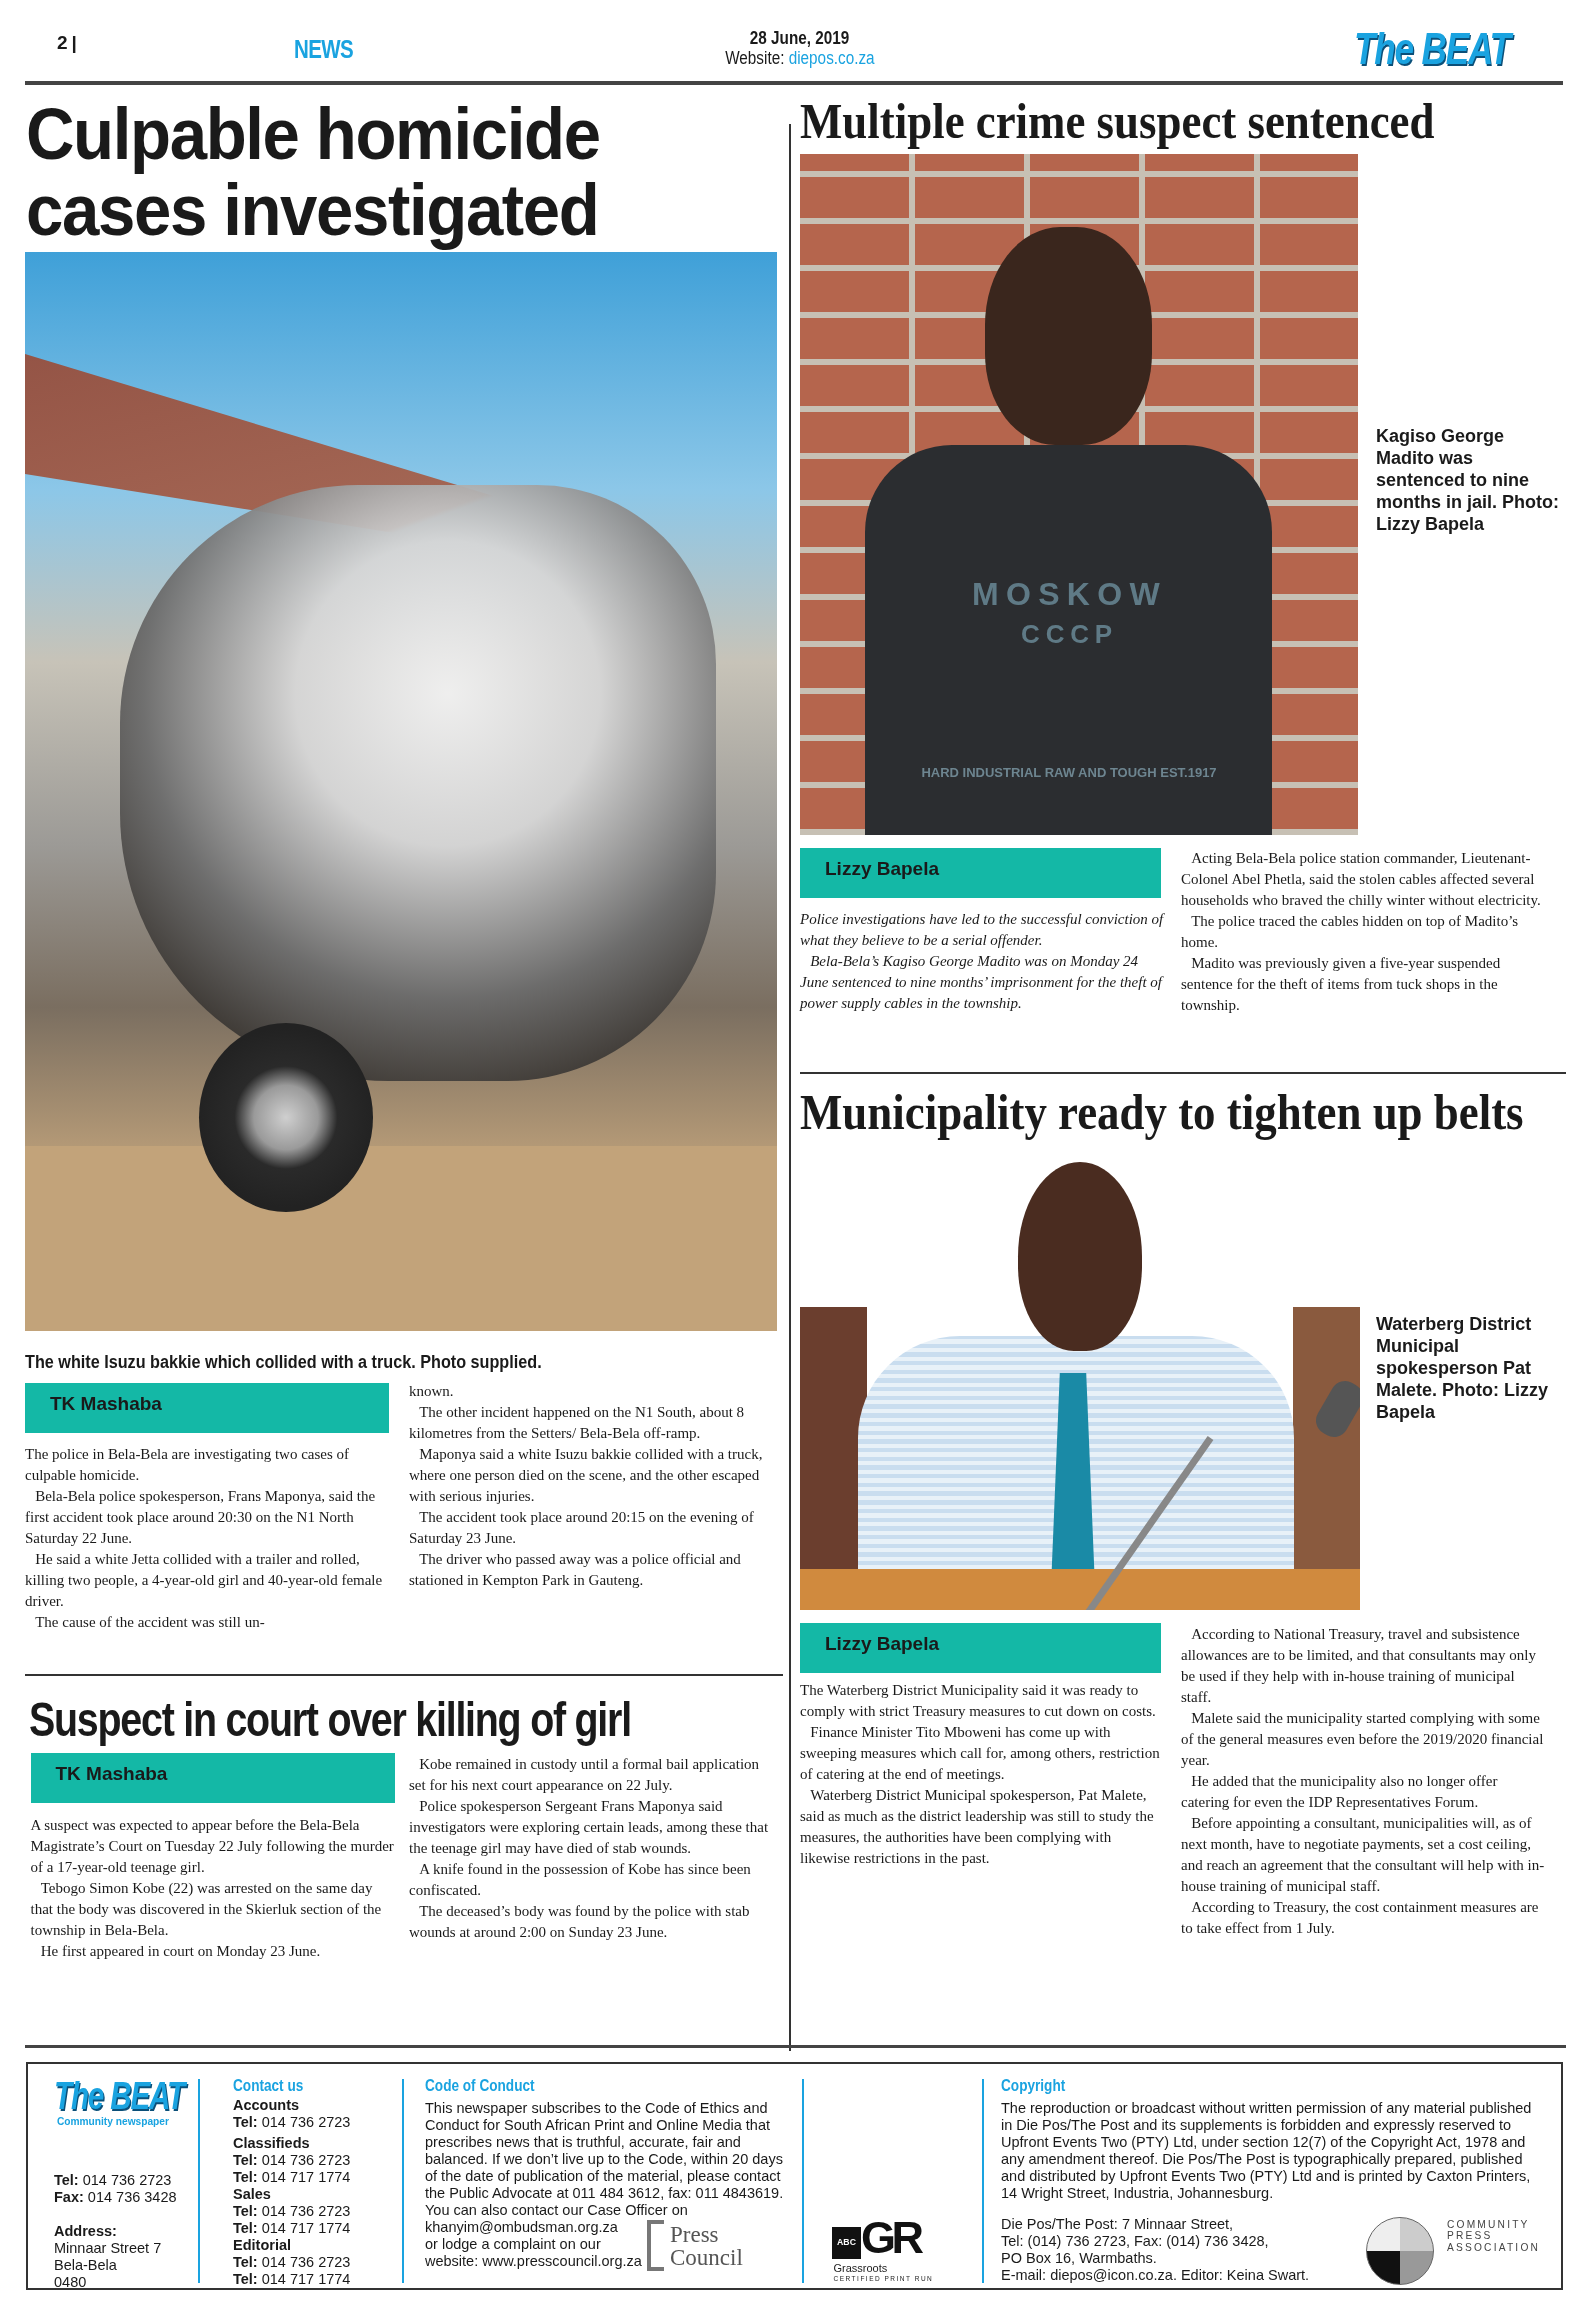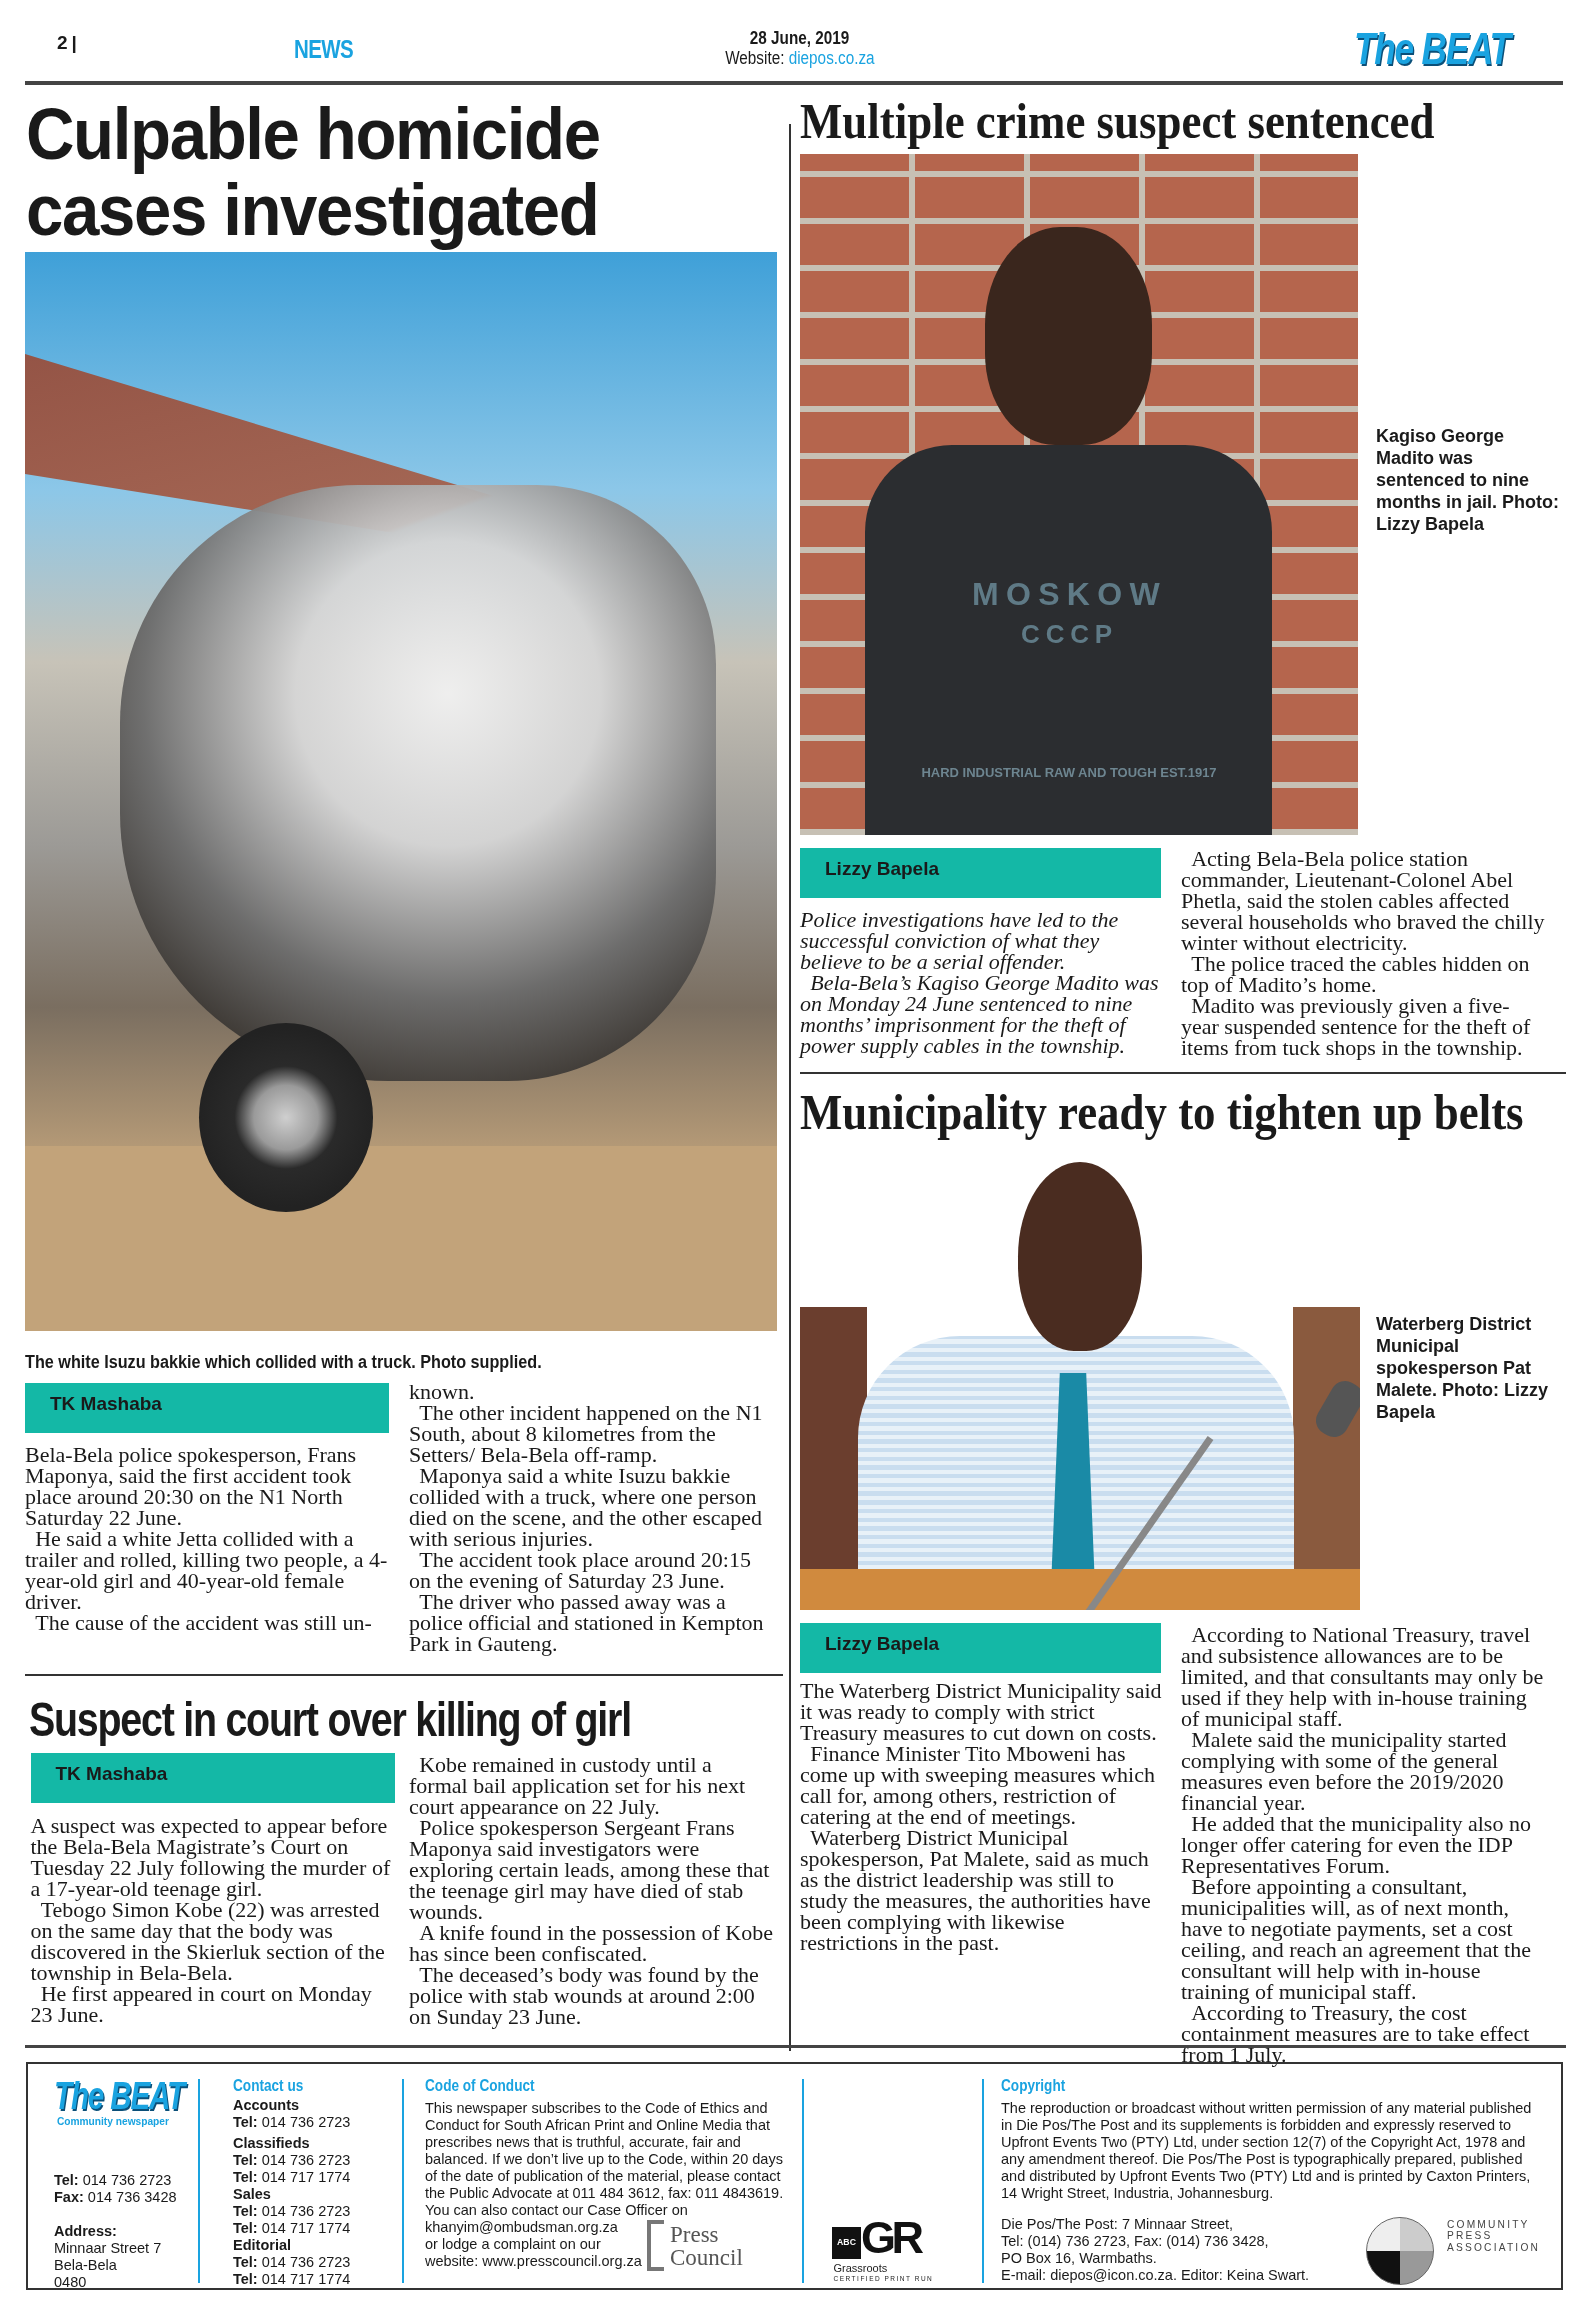--- a/index.html
+++ b/index.html
@@ -65,21 +65,21 @@
   .cap3 { left: 1376px; top: 1313px; width: 189px; }
 
   
   .byline { background: #14b8a6; height: 50px; font: bold 19px "Liberation Sans", sans-serif; padding: 10.2px 0 0 25px; color: #1a1a1a; }
   .by1 { left: 25px; top: 1383px; width: 364px; }
   .by2 { left: 30.5px; top: 1753px; width: 364px; }
   .by3 { left: 800px; top: 848px; width: 361px; }
   .by4 { left: 800px; top: 1623px; width: 361px; }
 
   
-  .body-col { font-family: "Liberation Serif", serif; font-size: 22px; line-height: 21px; color: #1a1a1a; text-align: left; }
+  .body-col { font-family: "Liberation Serif", serif; font-size: 15px; line-height: 21px; color: #1a1a1a; text-align: left; }
   .body-col p { text-indent: 0; }
   .body-col p + p { text-indent: 10.2px; }
   .body-col.cont p:first-child { text-indent: 0; }
   .cA1 { left: 25px; top: 1444px; width: 364px; }
   .cA2 { left: 409px; top: 1381px; width: 364px; }
   .cB1 { left: 30.5px; top: 1815px; width: 364px; }
   .cB2 { left: 409px; top: 1754px; width: 364px; }
   .cC1 { left: 800px; top: 909px; width: 364px; font-style: italic; }
   .cC2 { left: 1181px; top: 848px; width: 364px; }
   .cD1 { left: 800px; top: 1680px; width: 364px; }
@@ -128,20 +128,21 @@
 <h1 class="abs hl-sans h1">Culpable homicide cases investigated</h1>
 <div class="abs photo photo-crash">
   <div class="wall"></div>
   <div class="ground"></div>
   <div class="car"></div>
   <div class="wheel"></div>
 </div>
 <div class="abs caption cap1">The white Isuzu bakkie which collided with a truck. Photo supplied.</div>
 <div class="abs byline by1">TK Mashaba</div>
 <div class="abs body-col cA1">
+  <p>The police in Bela-Bela are investigating two cases of culpable homicide.</p>
   <p>Bela-Bela police spokesperson, Frans Maponya, said the first accident took place around 20:30 on the N1 North Saturday 22 June.</p>
   <p>He said a white Jetta collided with a trailer and rolled, killing two people, a 4-year-old girl and 40-year-old female driver.</p>
   <p>The cause of the accident was still un-</p>
 </div>
 <div class="abs body-col cont cA2">
   <p>known.</p>
   <p>The other incident happened on the N1 South, about 8 kilometres from the Setters/ Bela-Bela off-ramp.</p>
   <p>Maponya said a white Isuzu bakkie collided with a truck, where one person died on the scene, and the other escaped with serious injuries.</p>
   <p>The accident took place around 20:15 on the evening of Saturday 23 June.</p>
   <p>The driver who passed away was a police official and stationed in Kempton Park in Gauteng.</p>

